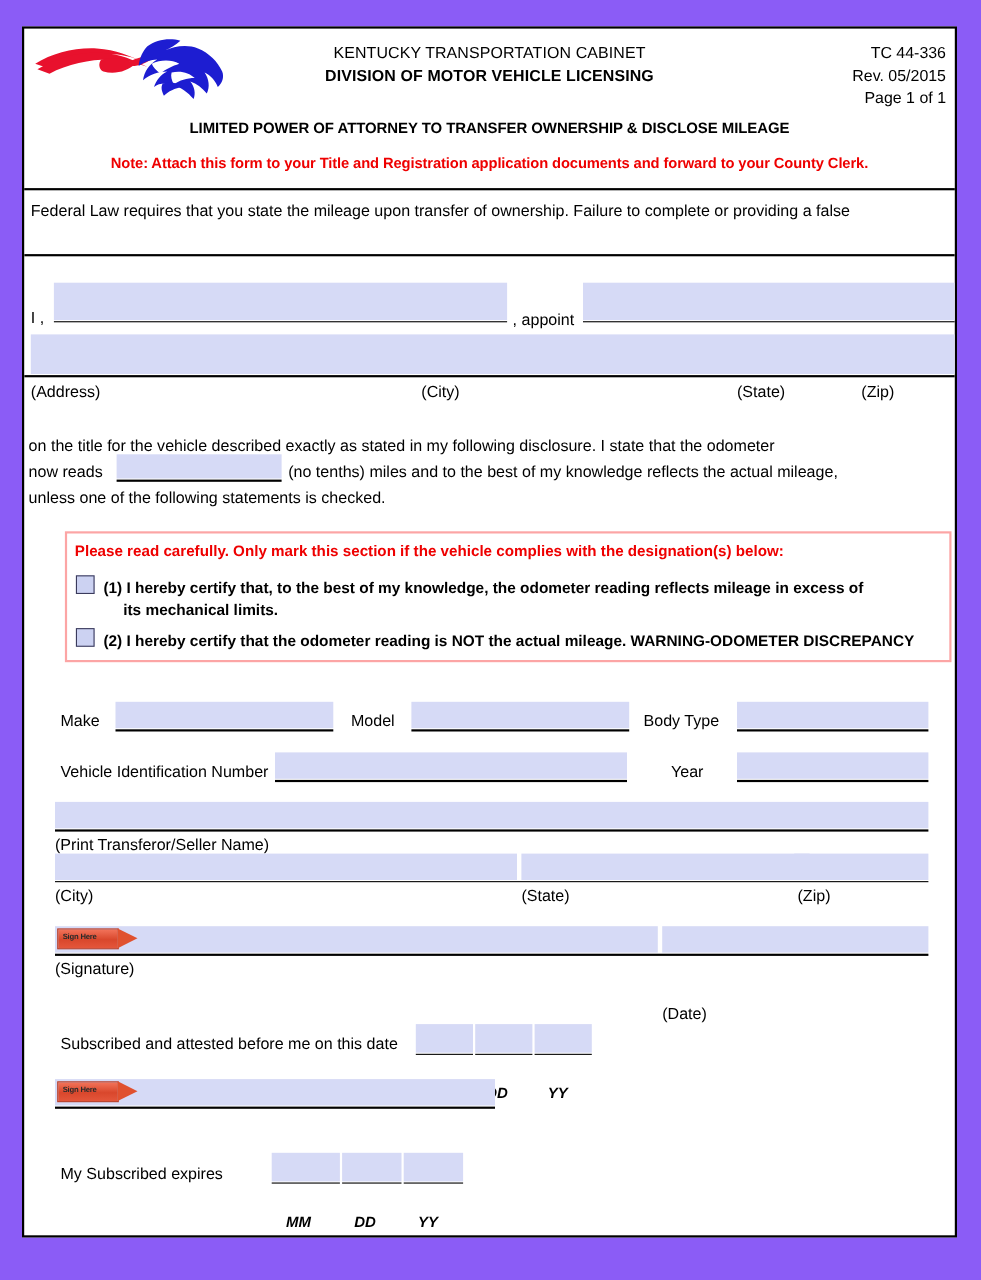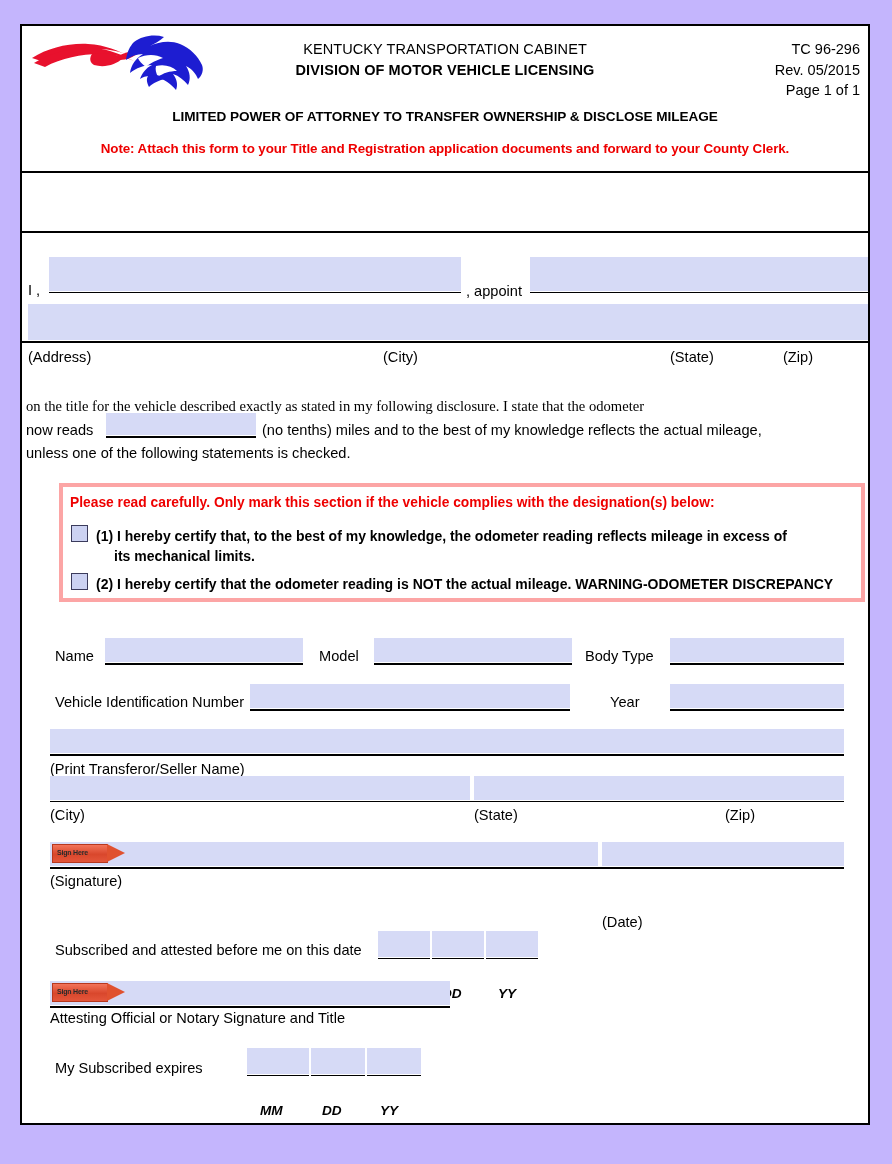--- a/index.html
+++ b/index.html
@@ -13,21 +13,21 @@
     font-family: "Liberation Sans", sans-serif;
     overflow: hidden;
     position: relative;
   }
 
   
   #page {
     position: absolute;
     left: 0; top: 0;
     width: 892px; height: 1164px;
-    background: #c4b5fd;
+    background: #8b5cf6;
   }
   .sheet {
     position: absolute;
     left: 20px; top: 24px;
     width: 850px;
     height: 1101px;
     border: 2px solid #000;
     box-sizing: border-box;
     background: #ffffff;
   }
@@ -160,21 +160,21 @@
     color: #000;
     white-space: nowrap;
     padding: 0 3px;
   }
 
   
   .cbsec {
     position: absolute;
     left: 37px; top: 310px;
     width: 806px; height: 119px;
-    border: 4px solid #fca5a5;
+    border: 2px solid #fca5a5;
     box-sizing: border-box;
     background: #fff;
   }
   .cbsec-title {
     position: absolute;
     left: 7px; top: 8px;
     font-size: 13.8px;
     font-weight: bold;
     color: #ee0000;
     white-space: nowrap;
@@ -255,73 +255,74 @@
         <path d="M126 34 C134 32 142 34 147 39 C140 39 133 41 128 45 C126 41 125 37 126 34 Z" fill="#ffffff"></path>
         <path d="M118 44 C124 42 131 43 136 47 C129 48 123 51 119 55 C117 51 116 47 118 44 Z" fill="#1d1dd1"></path>
       </svg>
 
       <div class="hdr-center">
         <div class="hdr-line1">KENTUCKY TRANSPORTATION CABINET</div>
         <div class="hdr-line2">DIVISION OF MOTOR VEHICLE LICENSING</div>
       </div>
 
       <div class="hdr-right">
-        <div>TC 96-296</div>
+        <div>TC 44-336</div>
         <div>Rev. 05/2015</div>
         <div>Page 1 of 1</div>
       </div>
 
       <div class="form-title">LIMITED POWER OF ATTORNEY TO TRANSFER OWNERSHIP &amp; DISCLOSE MILEAGE</div>
       <div class="note-line">Note:  Attach this form to your Title and Registration application documents and forward to your County Clerk.</div>
     </div>
 
     <div class="body-box">
 
       <div class="fed-law">
+        <span>Federal Law requires that you state the mileage upon transfer of ownership.  Failure to complete or providing a false</span>
       </div>
       <div class="rule" style="left:0; top:58px; width:846px; height:2px;"></div>
 
       <div class="txt" style="left:6px; top:110px;">I ,</div>
       <input class="fld" style="left: 27px; top: 84px; width: 412px; height: 34px;" value="">
       <div class="ul" style="left:27px; top:119px; width:412px;"></div>
 
       <div class="appoint-label" style="left:441px; top:110px;">, appoint</div>
 
       <input class="fld" style="left: 508px; top: 84px; width: 338px; height: 34px;" value="">
       <div class="ul" style="left:508px; top:119px; width:338px;"></div>
 
       <input class="fld" style="left: 6px; top: 131px; width: 840px; height: 36px;" value="">
       <div class="rule" style="left:0; top:168px; width:846px; height:2px;"></div>
 
       <div class="txt" style="left:6px; top:177px;">(Address)</div>
       <div class="txt" style="left:361px; top:177px;">(City)</div>
       <div class="txt" style="left:648px; top:177px;">(State)</div>
       <div class="txt" style="left:761px; top:177px;">(Zip)</div>
 
-      <div class="txt" style="left:4px; top:226px;font-family:Liberation Serif, serif;">on the title for the vehicle described exactly as stated in my following disclosure.  I state that the odometer</div>
+      <div class="txt" style="left:4px; top:226px;">on the title for the vehicle described exactly as stated in my following disclosure.  I state that the odometer</div>
 
       <div class="txt" style="left:4px; top:250px;">now reads</div>
       <input class="fld" style="left: 84px; top: 240px; width: 150px; height: 22px;" value="">
       <div class="ul" style="left:84px; top:263px; width:150px; height:2px;"></div>
       <div class="txt" style="left:4px; top:273px;">unless one of the following statements is checked.</div>
 
       <div class="txt" style="left:240px; top:250px;">(no tenths) miles and to the best of my knowledge reflects the actual mileage,</div>
 
       <div class="cbsec">
         <div class="cbsec-title">Please read carefully.  Only mark this section if the vehicle complies with the designation(s) below:</div>
 
         <div class="cbox" style="left:8px; top:38px;"></div>
         <div class="cbtext" style="left:33px; top:40px;">(1) I hereby certify that, to the best of my knowledge, the odometer reading reflects mileage in excess of</div>
         <div class="cbtext" style="left:51px; top:60px;">its mechanical limits.</div>
 
         <div class="cbox" style="left:8px; top:86px;"></div>
         <div class="cbtext" style="left:33px; top:88px;">(2) I hereby certify that the odometer reading is NOT the actual mileage.  WARNING-ODOMETER DISCREPANCY</div>
       </div>
 
-      <div class="txt" style="left:33px; top:476px;">Name</div>
+      <div class="txt" style="left:33px; top:476px;">Make</div>
       <input class="fld" style="left: 83px; top: 465px; width: 198px; height: 24px;" value="">
       <div class="ul" style="left:83px; top:490px; width:198px; height:2px;"></div>
 
       <div class="txt" style="left:297px; top:476px;">Model</div>
       <input class="fld" style="left: 352px; top: 465px; width: 198px; height: 24px;" value="">
       <div class="ul" style="left:352px; top:490px; width:198px; height:2px;"></div>
 
       <div class="txt" style="left:563px; top:476px;">Body Type</div>
       <input class="fld" style="left: 648px; top: 465px; width: 174px; height: 24px;" value="">
       <div class="ul" style="left:648px; top:490px; width:174px; height:2px;"></div>
@@ -370,21 +371,20 @@
       <div class="txt-sm txt-i" style="left:476px; top:790px;">YY</div>
 
       <input class="fld" style="left: 28px; top: 808px; width: 400px; height: 24px;" value="">
       <div class="signtag" style="left:30px; top:810px;">
         <div class="body">
             <span class="label">Sign Here</span>
           </div>
         <div class="tip"></div>
       </div>
       <div class="ul" style="left:28px; top:833px; width:400px; height:2px;"></div>
-      <div class="txt" style="left:28px; top:838px;">Attesting Official or Notary Signature and Title</div>
 
       <div class="txt" style="left:33px; top:888px;">My Subscribed expires</div>
       <input class="fld" style="left: 225px; top: 875px; width: 62px; height: 26px;" value="">
       <input class="fld" style="left: 289px; top: 875px; width: 54px; height: 26px;" value="">
       <input class="fld" style="left: 345px; top: 875px; width: 54px; height: 26px;" value="">
       <div class="ul" style="left:225px; top:902px; width:62px;"></div>
       <div class="ul" style="left:289px; top:902px; width:54px;"></div>
       <div class="ul" style="left:345px; top:902px; width:54px;"></div>
       <div class="txt-sm txt-i" style="left:238px; top:907px;">MM</div>
       <div class="txt-sm txt-i" style="left:300px; top:907px;">DD</div>

